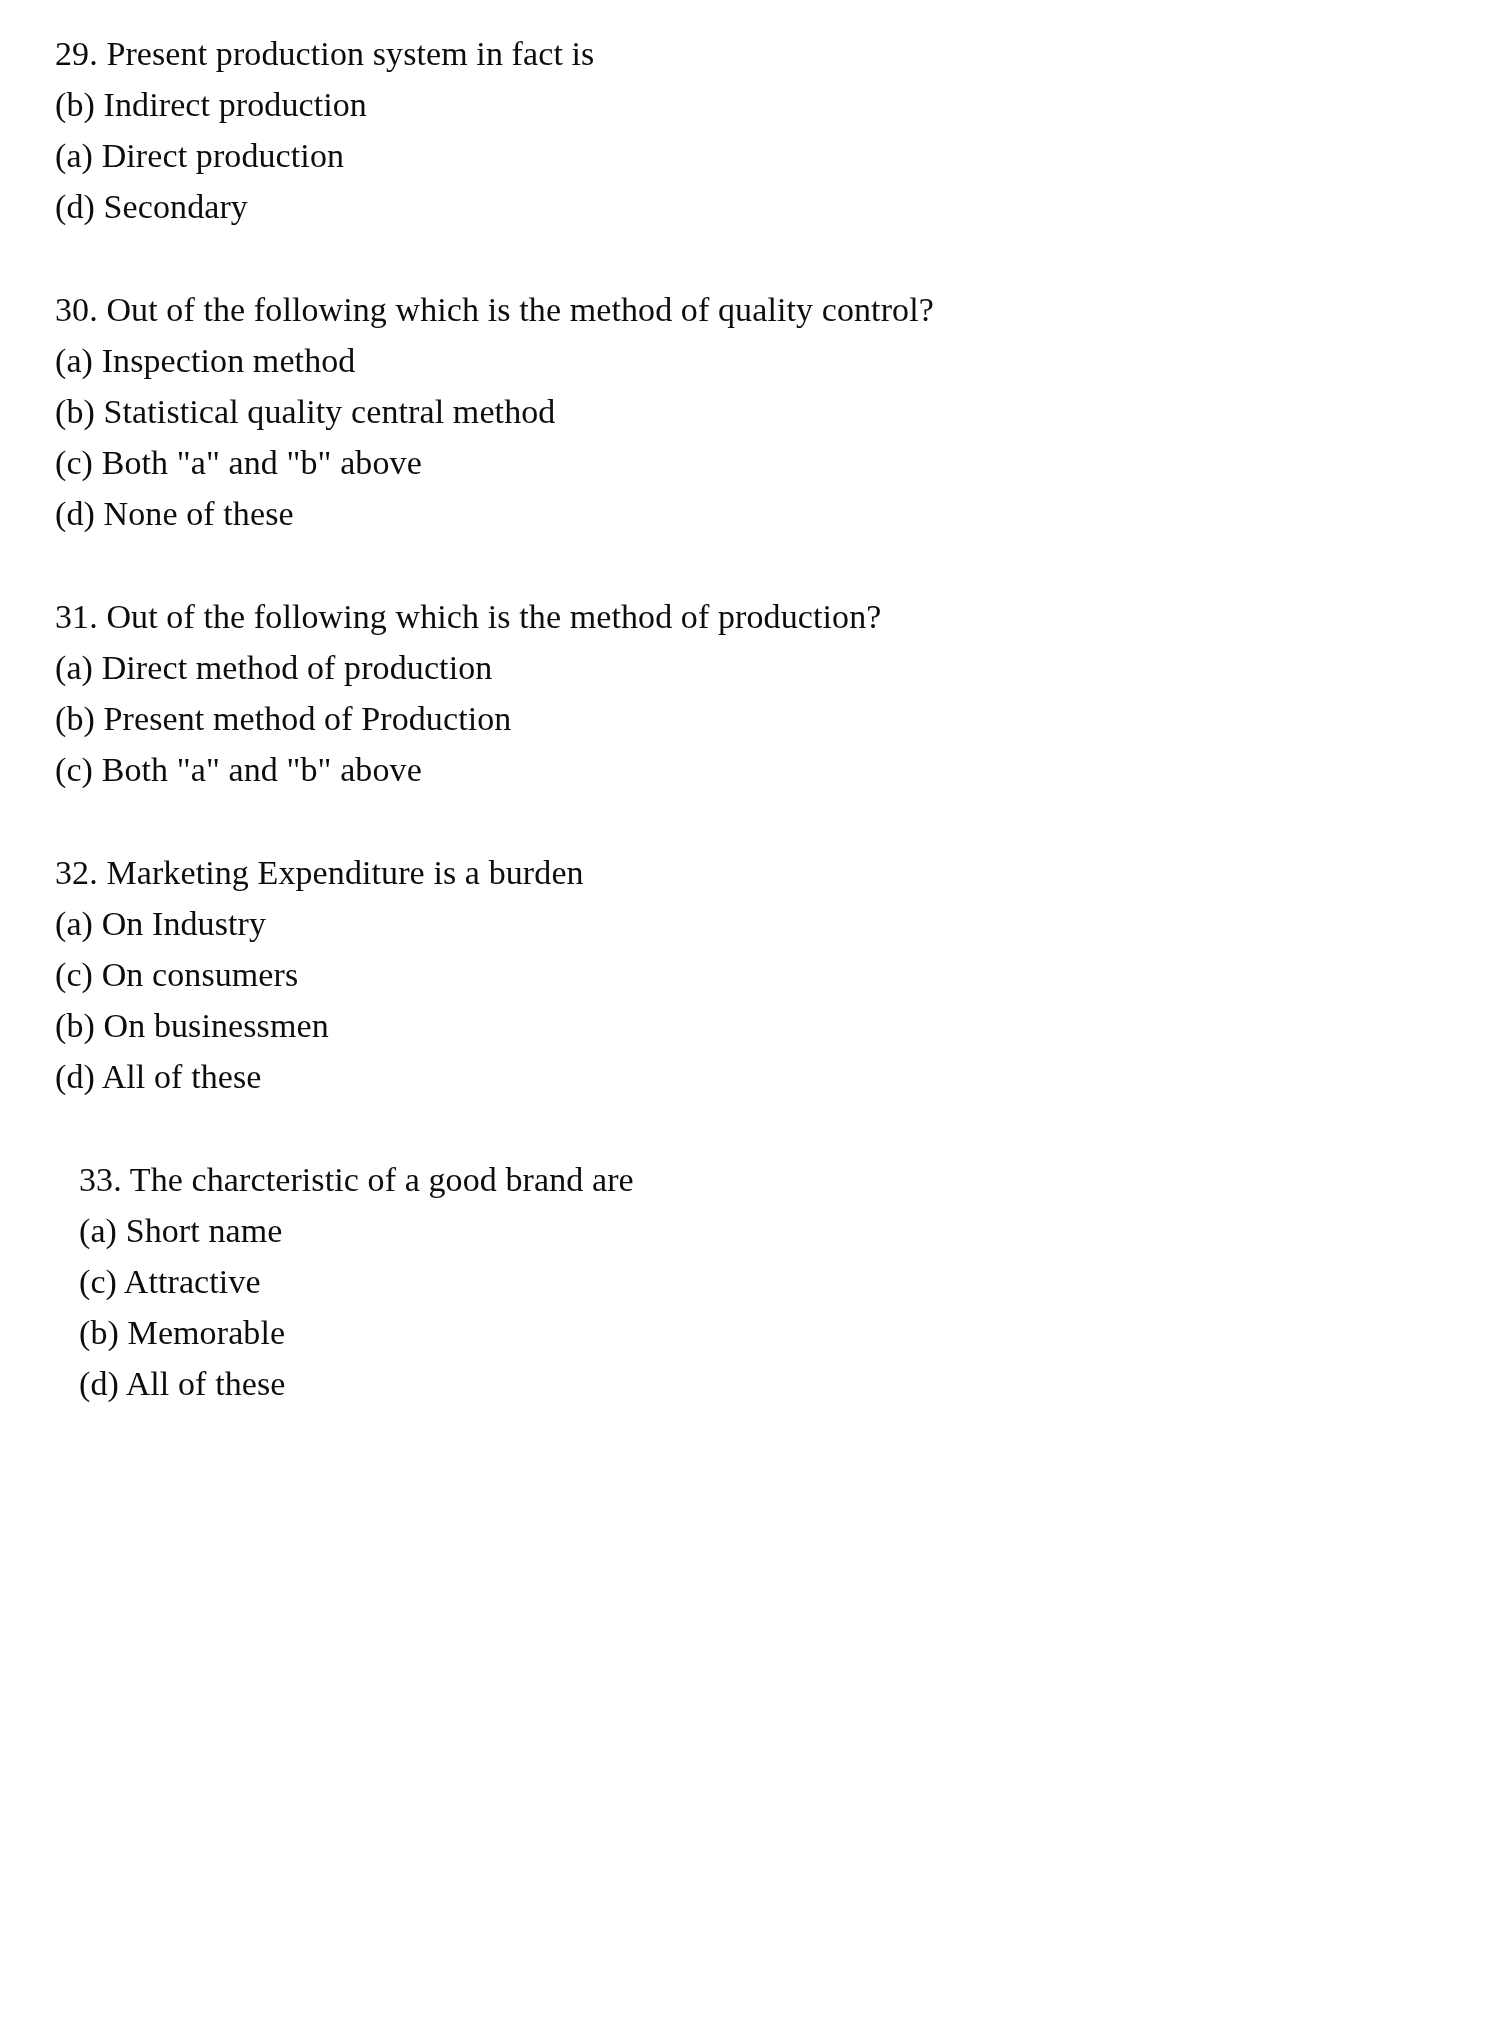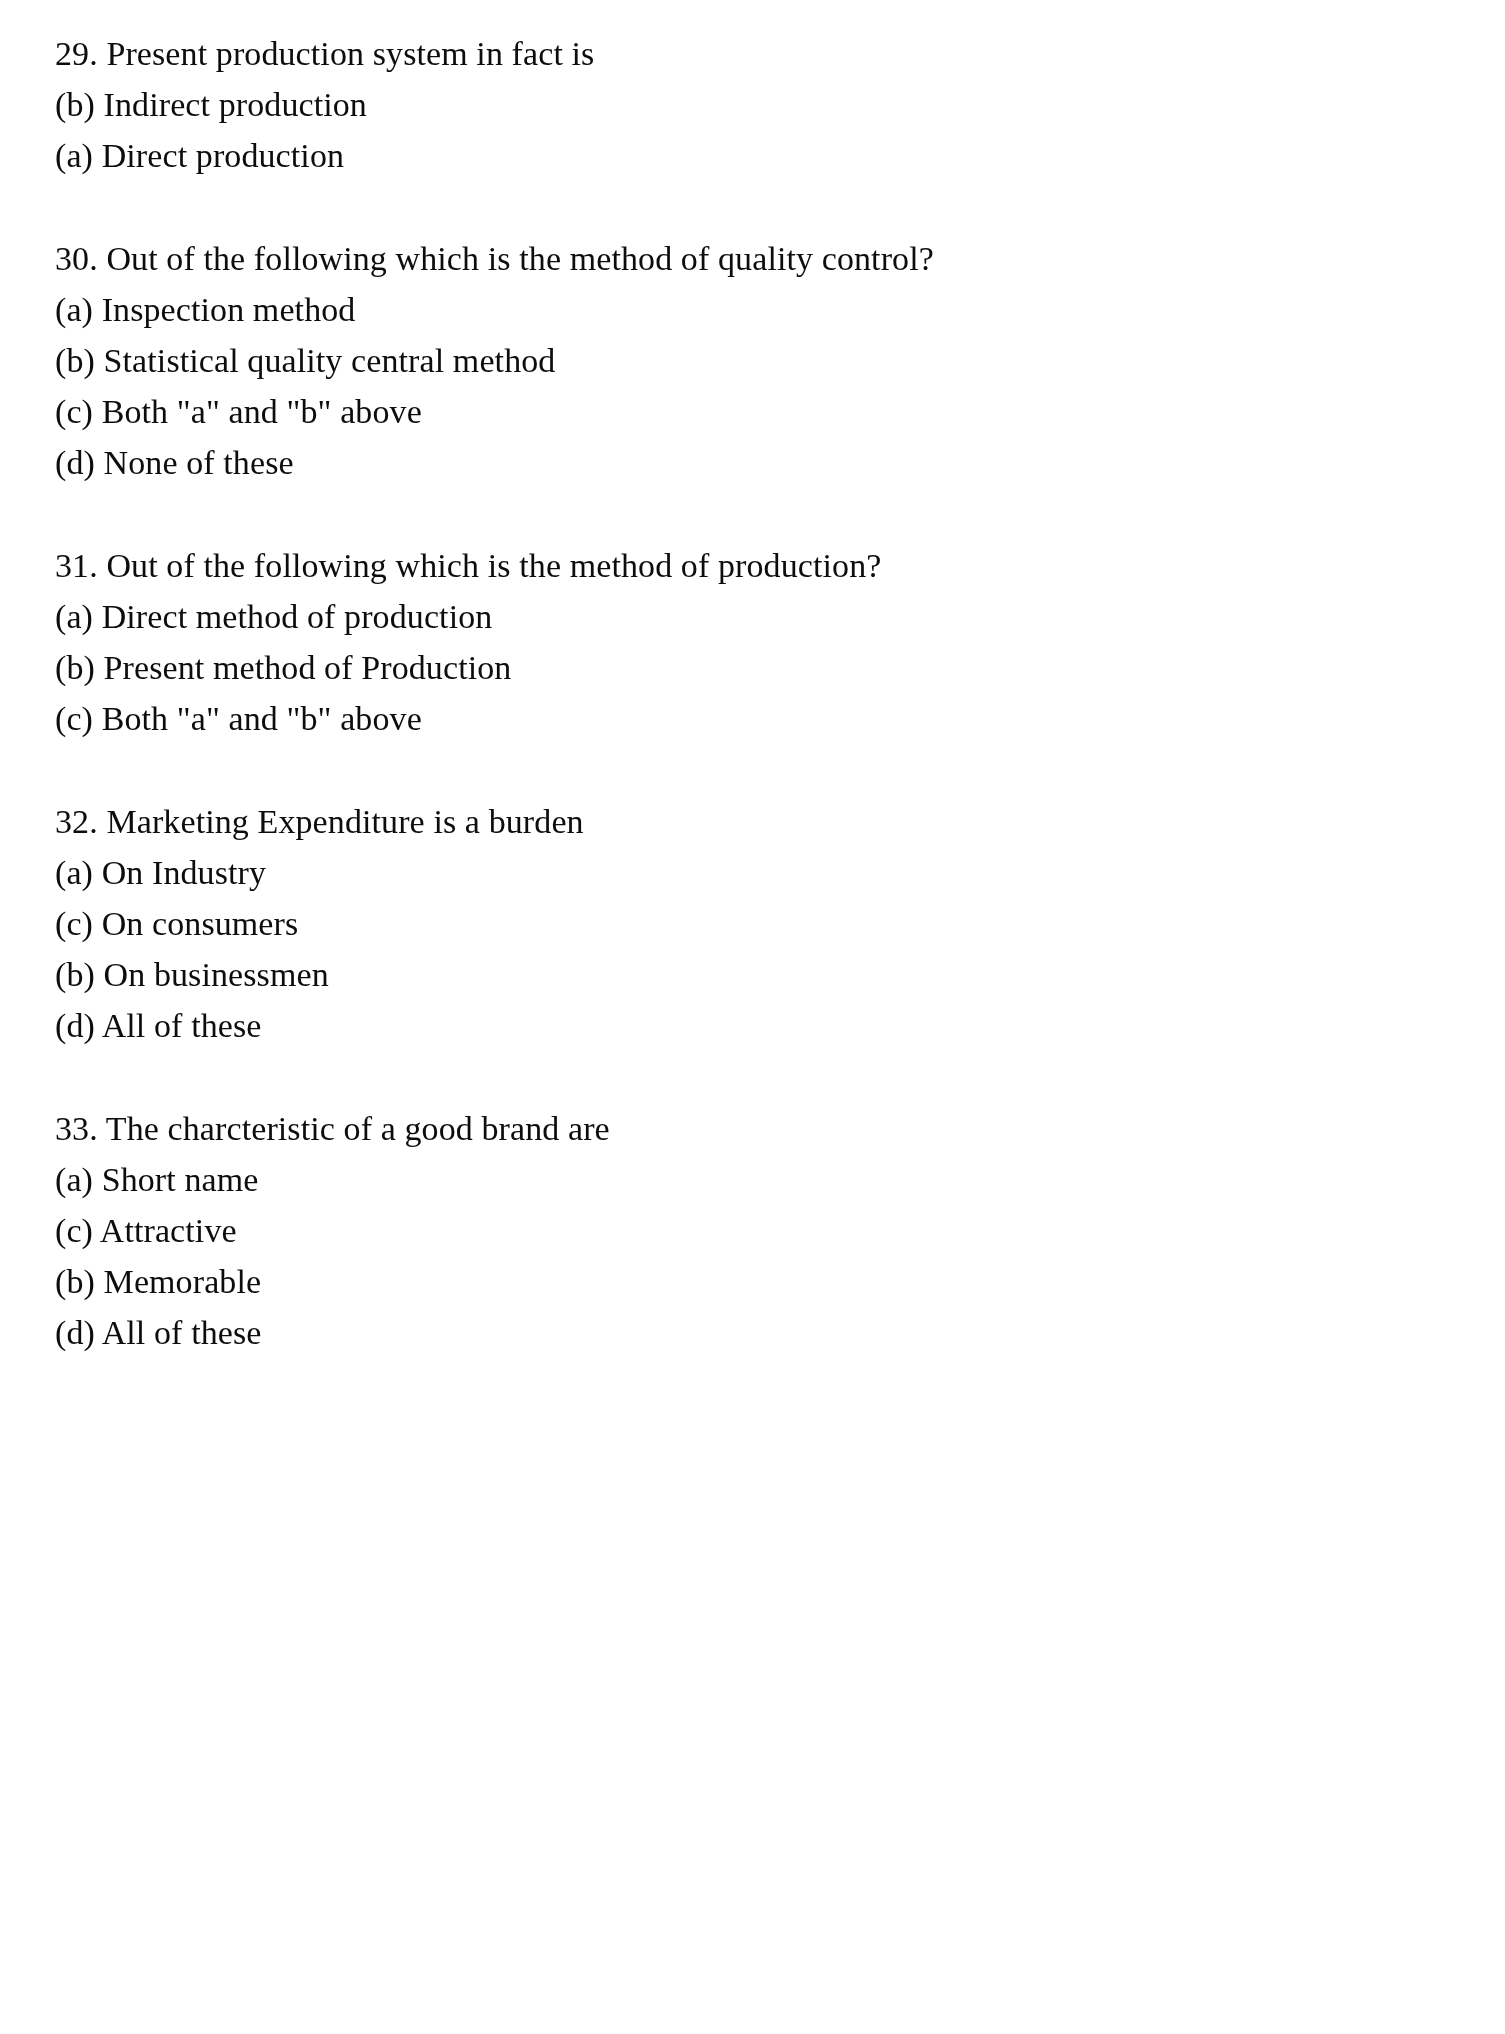--- a/index.html
+++ b/index.html
@@ -25,20 +25,21 @@
     box-sizing: border-box;
     padding: 28px 40px 0 55px;
   }
 
   .question-block {
     margin: 0 0 52px 0;
     padding: 0;
   }
   .question-block:last-child {
     margin-bottom: 0;
+    margin-left: 24px;
   }
 
   .question-text,
   .option-line {
     font-size: 34px;
     line-height: 51px;
     letter-spacing: 0.1px;
     white-space: pre;
     margin: 0;
     padding: 0;
@@ -58,20 +59,21 @@
 </style>
 </head>
 <body>
 
 <div id="page">
 
   <div class="question-block">
     <p class="question-text">29. Present production system in fact is</p>
     <p class="option-line">(b) Indirect production</p>
     <p class="option-line">(a) Direct production</p>
+    <p class="option-line">(d) Secondary</p>
   </div>
 
   <div class="question-block">
     <p class="question-text">30. Out of the following which is the method of quality control?</p>
     <p class="option-line">(a) Inspection method</p>
     <p class="option-line">(b) Statistical quality central method</p>
     <p class="option-line">(c) Both "a" and "b" above</p>
     <p class="option-line">(d) None of these</p>
   </div>
 

